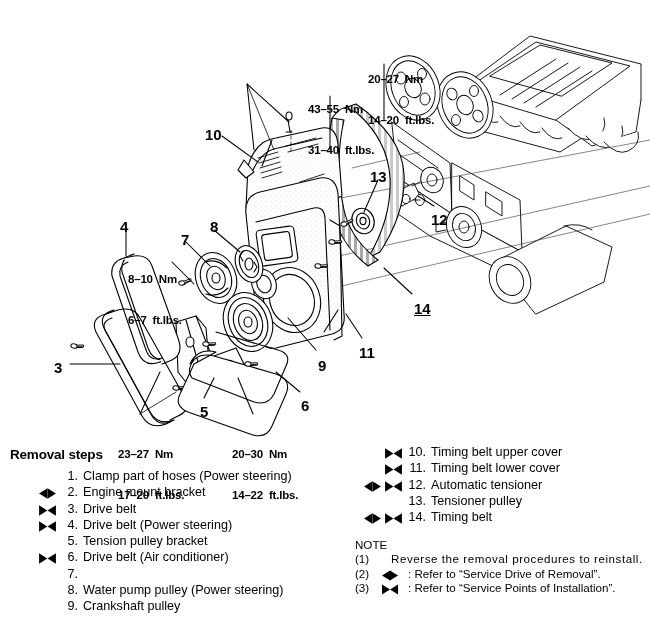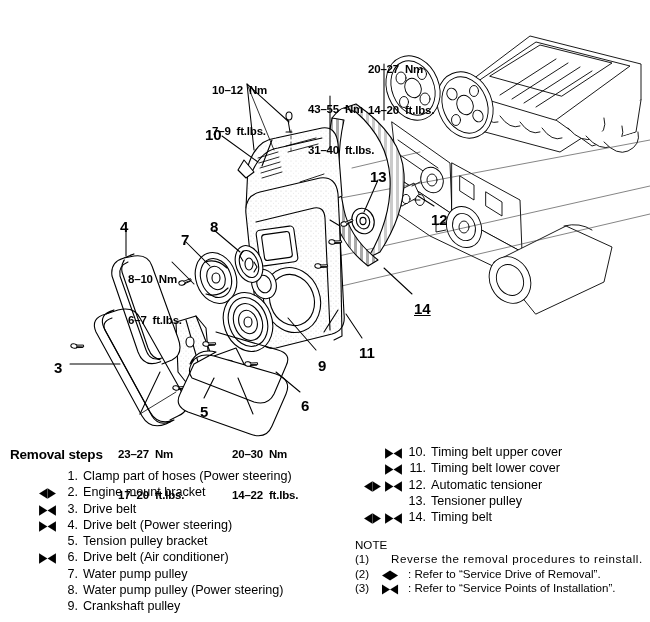--- a/index.html
+++ b/index.html
@@ -420,29 +420,25 @@
           <path d="M214,230 L240,252"></path>
           <path d="M186,242 L210,266"></path>
           <path d="M126,230 L126,256"></path>
           <path d="M70,364 L120,364"></path>
           <path d="M204,398 L214,378"></path>
           <path d="M300,392 L276,372"></path>
         </g>
       </g>
     </svg>
 
-    <div class="torque-label" style="left:212px; top:57px;">
-      <div>10–12  Nm</div>
-      <div>7–9  ft.lbs.</div>
-    </div>
     <div class="torque-label" style="left:308px; top:76px;">
       <div>43–55  Nm</div>
       <div>31–40  ft.lbs.</div>
     </div>
-    <div class="torque-label" style="left:368px; top:36px;">
+    <div class="torque-label" style="left:368px; top:46px;">
       <div>20–27  Nm</div>
       <div>14–20  ft.lbs.</div>
     </div>
     <div class="torque-label" style="left:128px; top:246px;">
       <div>8–10  Nm</div>
       <div>6–7  ft.lbs.</div>
     </div>
     <div class="torque-label" style="left:118px; top:421px;">
       <div>23–27  Nm</div>
       <div>17–20  ft.lbs.</div>
@@ -497,21 +493,20 @@
           <span class="step-text">Tension pulley bracket</span>
         </div>
         <div class="step-row">
           <span class="marks"><span class="mark">▶◀</span></span>
           <span class="step-num">6.</span>
           <span class="step-text">Drive belt (Air conditioner)</span>
         </div>
         <div class="step-row">
           <span class="marks"></span>
           <span class="step-num">7.</span>
-          <span class="step-text">Water pump pulley</span>
         </div>
         <div class="step-row">
           <span class="marks"></span>
           <span class="step-num">8.</span>
           <span class="step-text">Water pump pulley (Power steering)</span>
         </div>
         <div class="step-row">
           <span class="marks"></span>
           <span class="step-num">9.</span>
           <span class="step-text">Crankshaft pulley</span>

